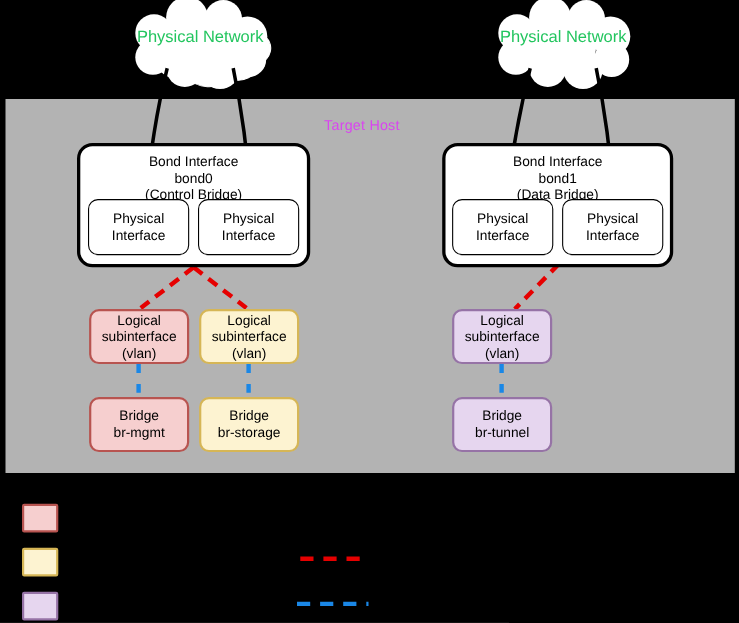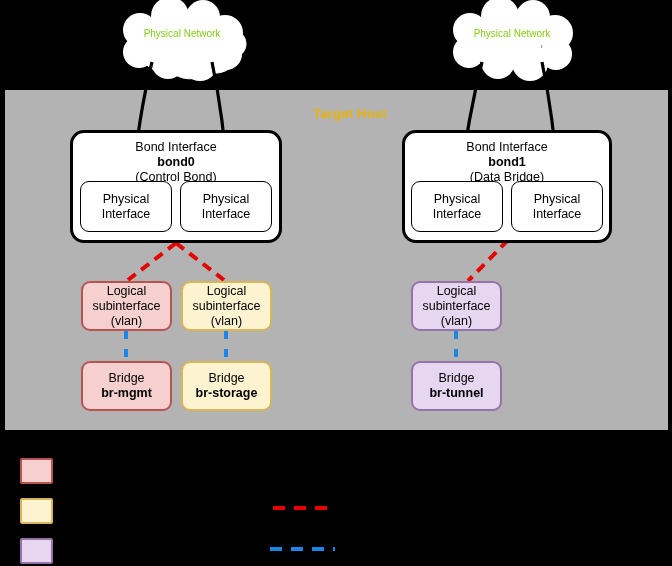--- a/index.html
+++ b/index.html
@@ -27,55 +27,55 @@
   .host-panel {
     position: absolute;
     left: 5px;
     top: 90px;
     width: 663px;
     height: 340px;
     background: #b3b3b3;
   }
   .host-title {
     position: absolute;
-    left: 280px;
+    left: 259px;
     top: 106px;
     width: 140px;
     text-align: center;
     font-size: 13px;
-    font-weight: bold;
-    color: #eab308;
+    font-weight: normal;
+    color: #d946ef;
     letter-spacing: .2px;
   }
 
   
   .cloud-label {
     position: absolute;
     width: 120px;
     text-align: center;
-    font-size: 10px;
+    font-size: 15px;
     line-height: 16px;
-    color: #84cc16;
+    color: #22c55e;
   }
 
   
   .node {
     position: absolute;
     box-sizing: border-box;
     display: flex;
     flex-direction: column;
     align-items: center;
     justify-content: center;
     text-align: center;
     font-size: 12.5px;
     line-height: 15px;
     color: #000000;
   }
   .node .ln { display: block; }
-  .node .ln.b { font-weight: bold; }
+  .node .ln.b { font-weight: normal; }
 
   .bond-box {
     background: #ffffff;
     border: 3px solid #000000;
     border-radius: 14px;
     justify-content: flex-start;
     padding-top: 7px;
   }
   .phy-box {
     background: #ffffff;
@@ -188,21 +188,21 @@
     <span class="ln">Network</span>
   </div>
   <div class="cloud-label" style="left:452px; top:26px;">
     <span class="ln">Physical</span>
     <span class="ln">Network</span>
   </div>
 
   <div class="node bond-box" style="left:70px; top:130px; width:212px; height:113px;">
     <span class="ln">Bond Interface</span>
     <span class="ln b">bond0</span>
-    <span class="ln">(Control Bond)</span>
+    <span class="ln">(Control Bridge)</span>
   </div>
   <div class="node phy-box" style="left:80px; top:181px; width:92px; height:51px;">
     <span class="ln">Physical</span>
     <span class="ln">Interface</span>
   </div>
   <div class="node phy-box" style="left:180px; top:181px; width:92px; height:51px;">
     <span class="ln">Physical</span>
     <span class="ln">Interface</span>
   </div>
 

